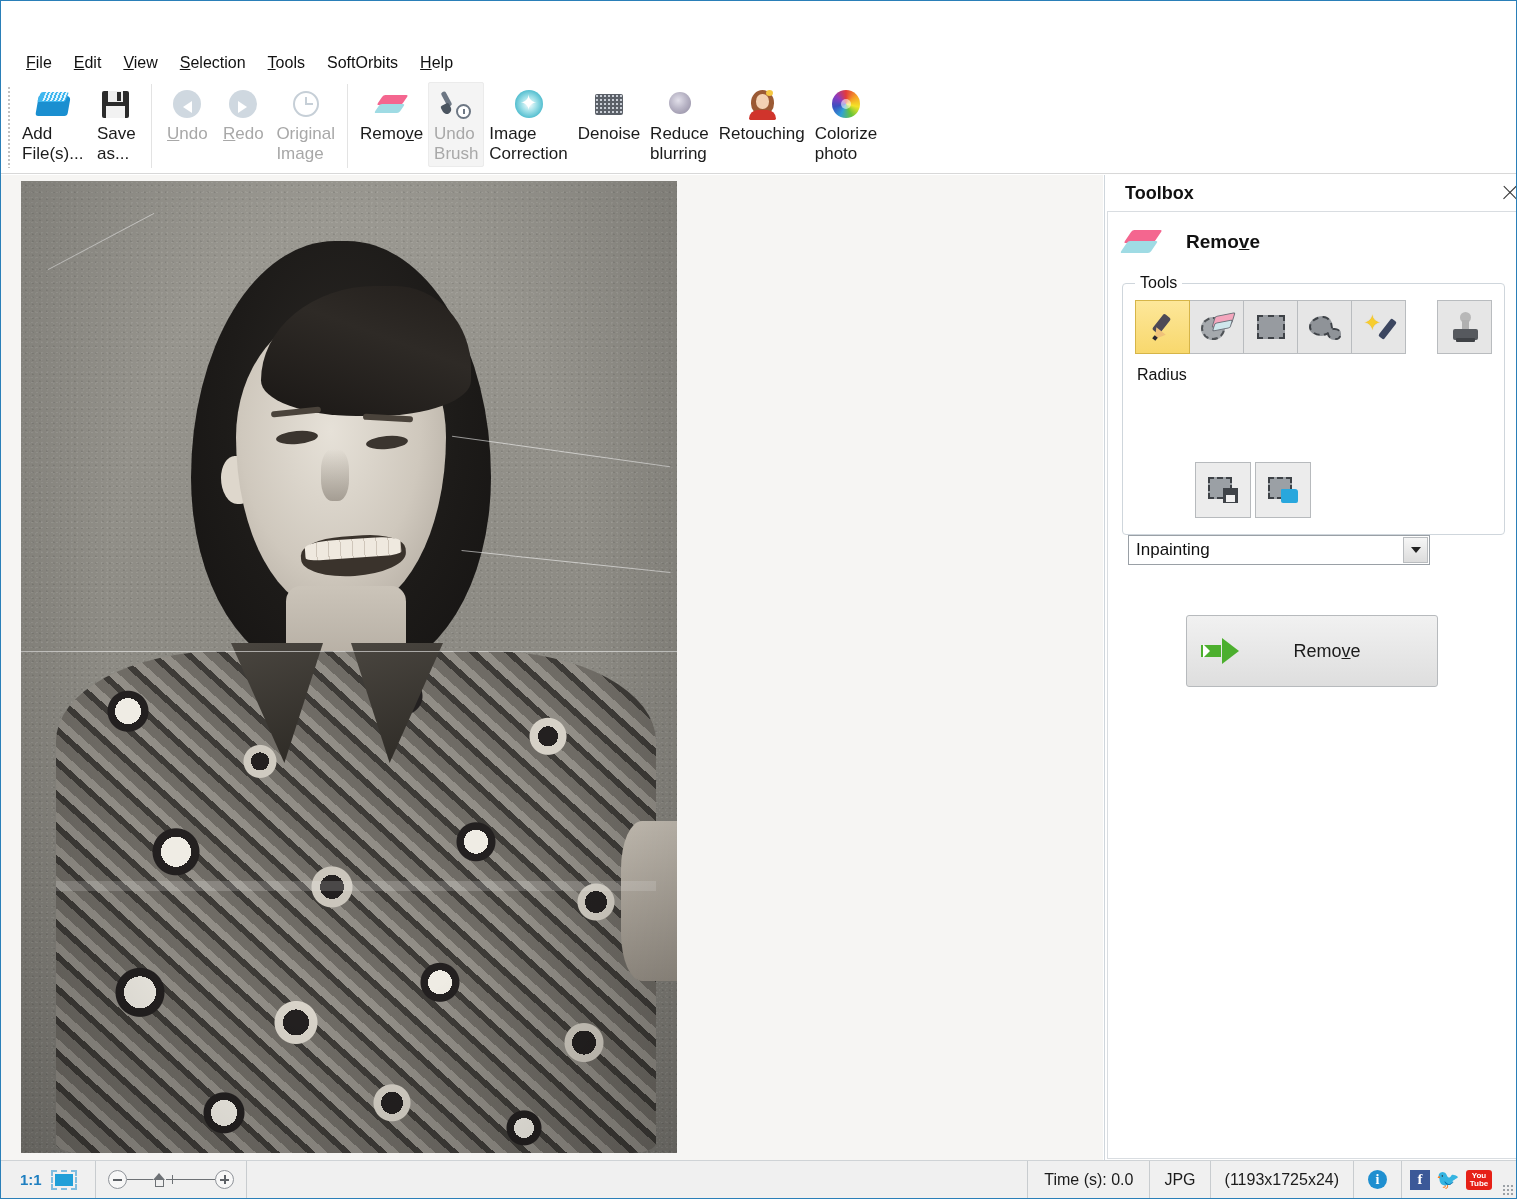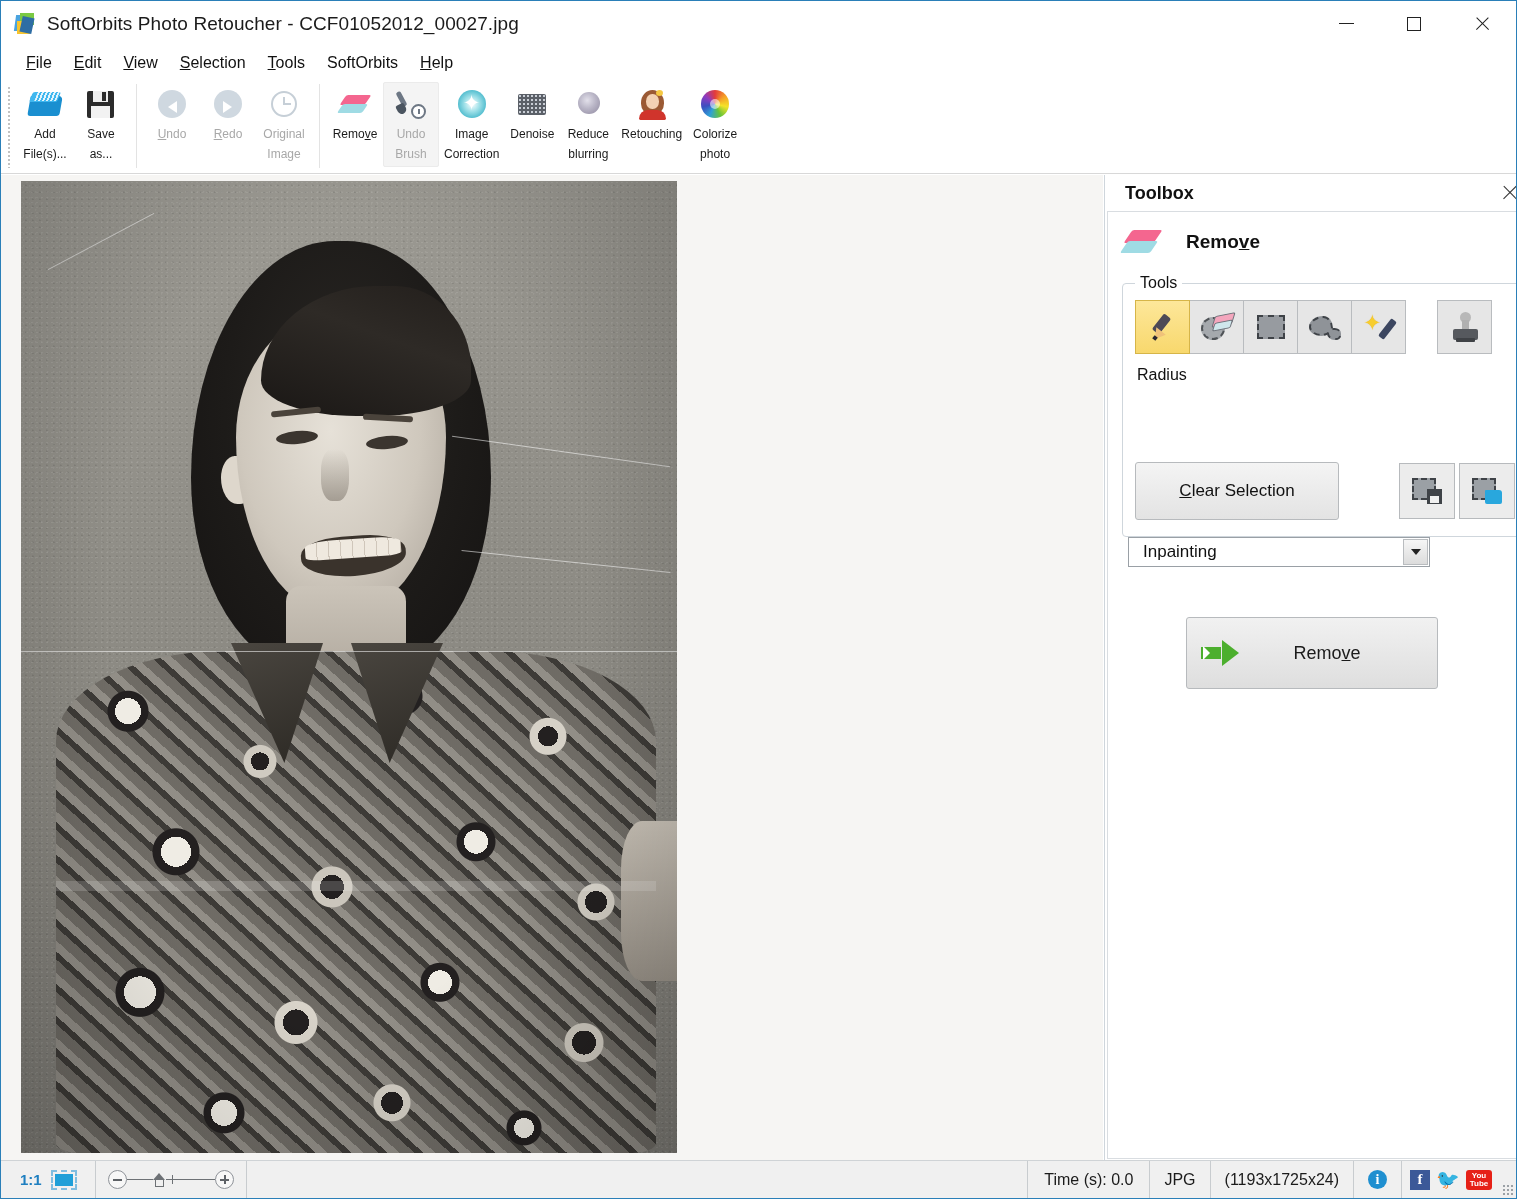--- a/index.html
+++ b/index.html
@@ -75,21 +75,21 @@
   }
   .tb-group { position:absolute; top:2px; height:90px; display:flex; align-items:flex-start; }
   .tb-btn {
     width: auto; min-width: 56px; padding: 4px 4px 2px;
     display:flex; flex-direction:column; align-items:center;
     cursor:default; border:1px solid transparent; border-radius:2px;
   }
   .tb-btn.active { background:#f4f4f4; border-color:#ebebeb; }
   .tb-ico { width: 34px; height: 34px; position:relative; margin-bottom:3px; }
   .tb-lbl {
-    font-size:12px; color:#1b1b1b; text-align:center; line-height:20px;
+    font-size:17px; color:#1b1b1b; line-height:20px;
     white-space: pre-line;
   }
   .tb-btn.disabled .tb-lbl { color:#a8a8a8; }
   .tb-sep { width:1px; height:84px; background:#e3e3e3; margin:2px 7px 0; }
 
   
   .ico-folder { }
   .ico-folder .back { position:absolute; left:1px; top:9px; width:32px; height:20px; background:#1a8fd0; border-radius:1px 4px 3px 3px; transform: skewX(-10deg);}
   .ico-folder .front { position:absolute; left:3px; top:5px; width:28px; height:10px; background:#3fb7ef; transform: skewX(-22deg); border-radius:2px;}
   .ico-folder .lines { position:absolute; left:8px; top:5px; width:22px; height:9px;
@@ -346,21 +346,21 @@
   .g-selsave .fd i { position:absolute; left:3px; bottom:1px; width:9px; height:7px; background:#f0f0f0; display:block;}
   .g-selload { position:relative; width:30px; height:26px; }
   .g-selload .dash { position:absolute; left:0; top:0; width:24px; height:22px; border:2px dashed #3e4247; background:#9ba0a5;}
   .g-selload .folder { position:absolute; right:0; bottom:0; width:17px; height:14px; background:#29a7dd; border-radius:1px 3px 2px 2px;}
 
   .orm-label { font-size:17px; color:#111; margin: 24px 0 6px 20px; }
   .orm-select {
     margin-left:20px; width:302px; height:30px; border:1px solid #9aa0a6; background:#ffffff;
     display:flex; align-items:center; position:relative; cursor:default;
   }
-  .orm-value { font-size:17px; color:#111; padding-left:7px;margin-left:7px; }
+  .orm-value { font-size:17px; color:#111; padding-left:7px; }
   .orm-arrow {
     position:absolute; right:1px; top:1px; width:25px; height:26px;
     background: linear-gradient(180deg,#f6f6f6,#dcdcdc); border:1px solid #b9bcbf;
     display:flex; align-items:center; justify-content:center;
   }
   .orm-arrow:after { content:""; border-left:5px solid transparent; border-right:5px solid transparent; border-top:6px solid #222;}
 
   .remove-btn {
     margin: 50px auto 0; width:252px; height:72px;
     border:1px solid #b7babd; border-radius:3px;
@@ -411,40 +411,20 @@
      display:flex; flex-direction:column; align-items:center; justify-content:center; line-height:8px; cursor:default;}
   .sb-grip { width:16px; display:flex; align-items:flex-end; justify-content:flex-end; padding:0 3px 3px 0;}
   .sb-grip i { width:11px; height:11px; display:block;
      background-image: radial-gradient(#9ba0a5 40%, transparent 41%); background-size:4px 4px;}
 </style>
 </head>
 <body>
 
 <div id="app">
 
-  <div class="titlebar">
-    <div class="app-icon">
-      <span class="sq1"></span>
-        <span class="sq2"></span>
-        <span class="sq3"></span>
-        <span class="sq4"></span>
-    </div>
-    <div class="title-text">SoftOrbits Photo Retoucher - CCF01052012_00027.jpg</div>
-    <div class="wincontrols">
-      <div class="wc">
-          <span class="min"></span>
-        </div>
-      <div class="wc">
-          <span class="max"></span>
-        </div>
-      <div class="wc">
-          <span class="cls"></span>
-        </div>
-    </div>
-  </div>
 
   <div class="grip"></div>
   <div class="menubar">
     <div class="menu-item"><u>F</u>ile</div>
     <div class="menu-item"><u>E</u>dit</div>
     <div class="menu-item"><u>V</u>iew</div>
     <div class="menu-item"><u>S</u>election</div>
     <div class="menu-item"><u>T</u>ools</div>
     <div class="menu-item">SoftOrbits</div>
     <div class="menu-item"><u>H</u>elp</div>
@@ -643,23 +623,20 @@
                 <span class="stem"></span>
                 <span class="base"></span>
                 <span class="pad"></span>
             </span>
           </div>
         </div>
 
         <div class="radius-label">Radius</div>
 
         <div class="actions-row">
-          <div class="clear-btn">
-              <span><u>C</u>lear Selection</span>
-            </div>
           <div class="sel-io">
             <div class="sel-btn">
               <span class="g-selsave">
                 <span class="dash"></span>
                   <span class="fd">
                     <i></i>
                   </span>
               </span>
             </div>
             <div class="sel-btn">

